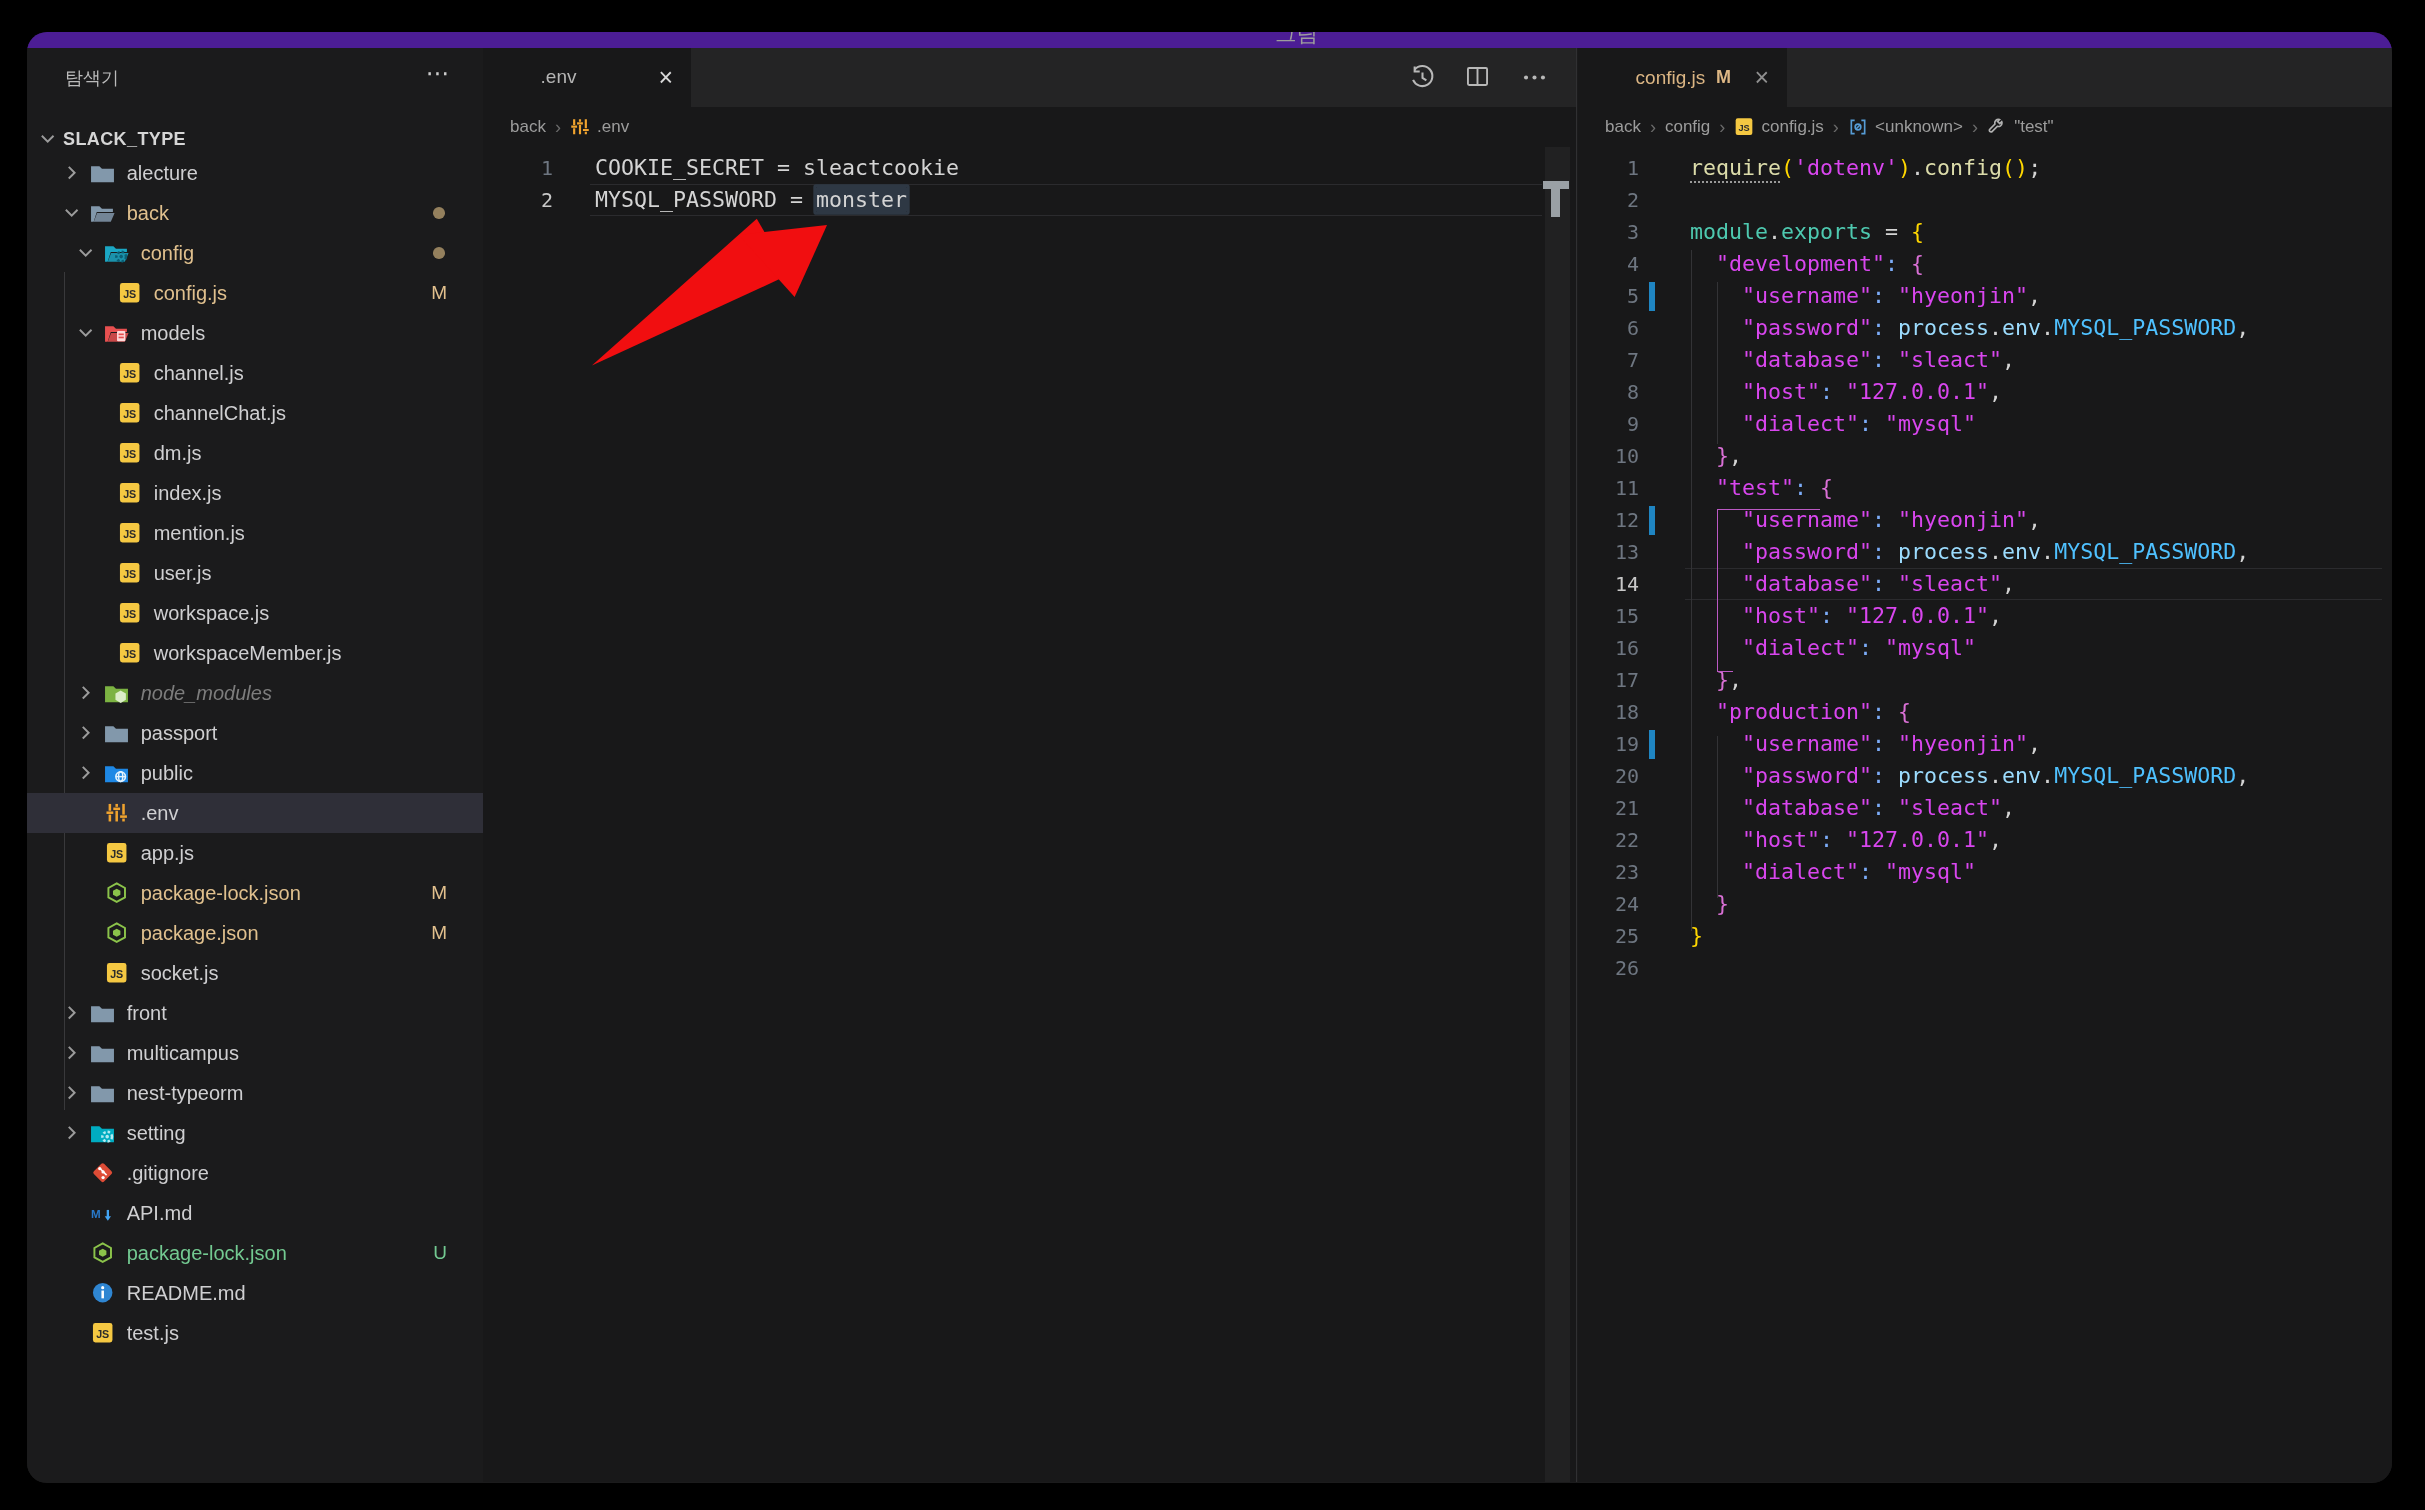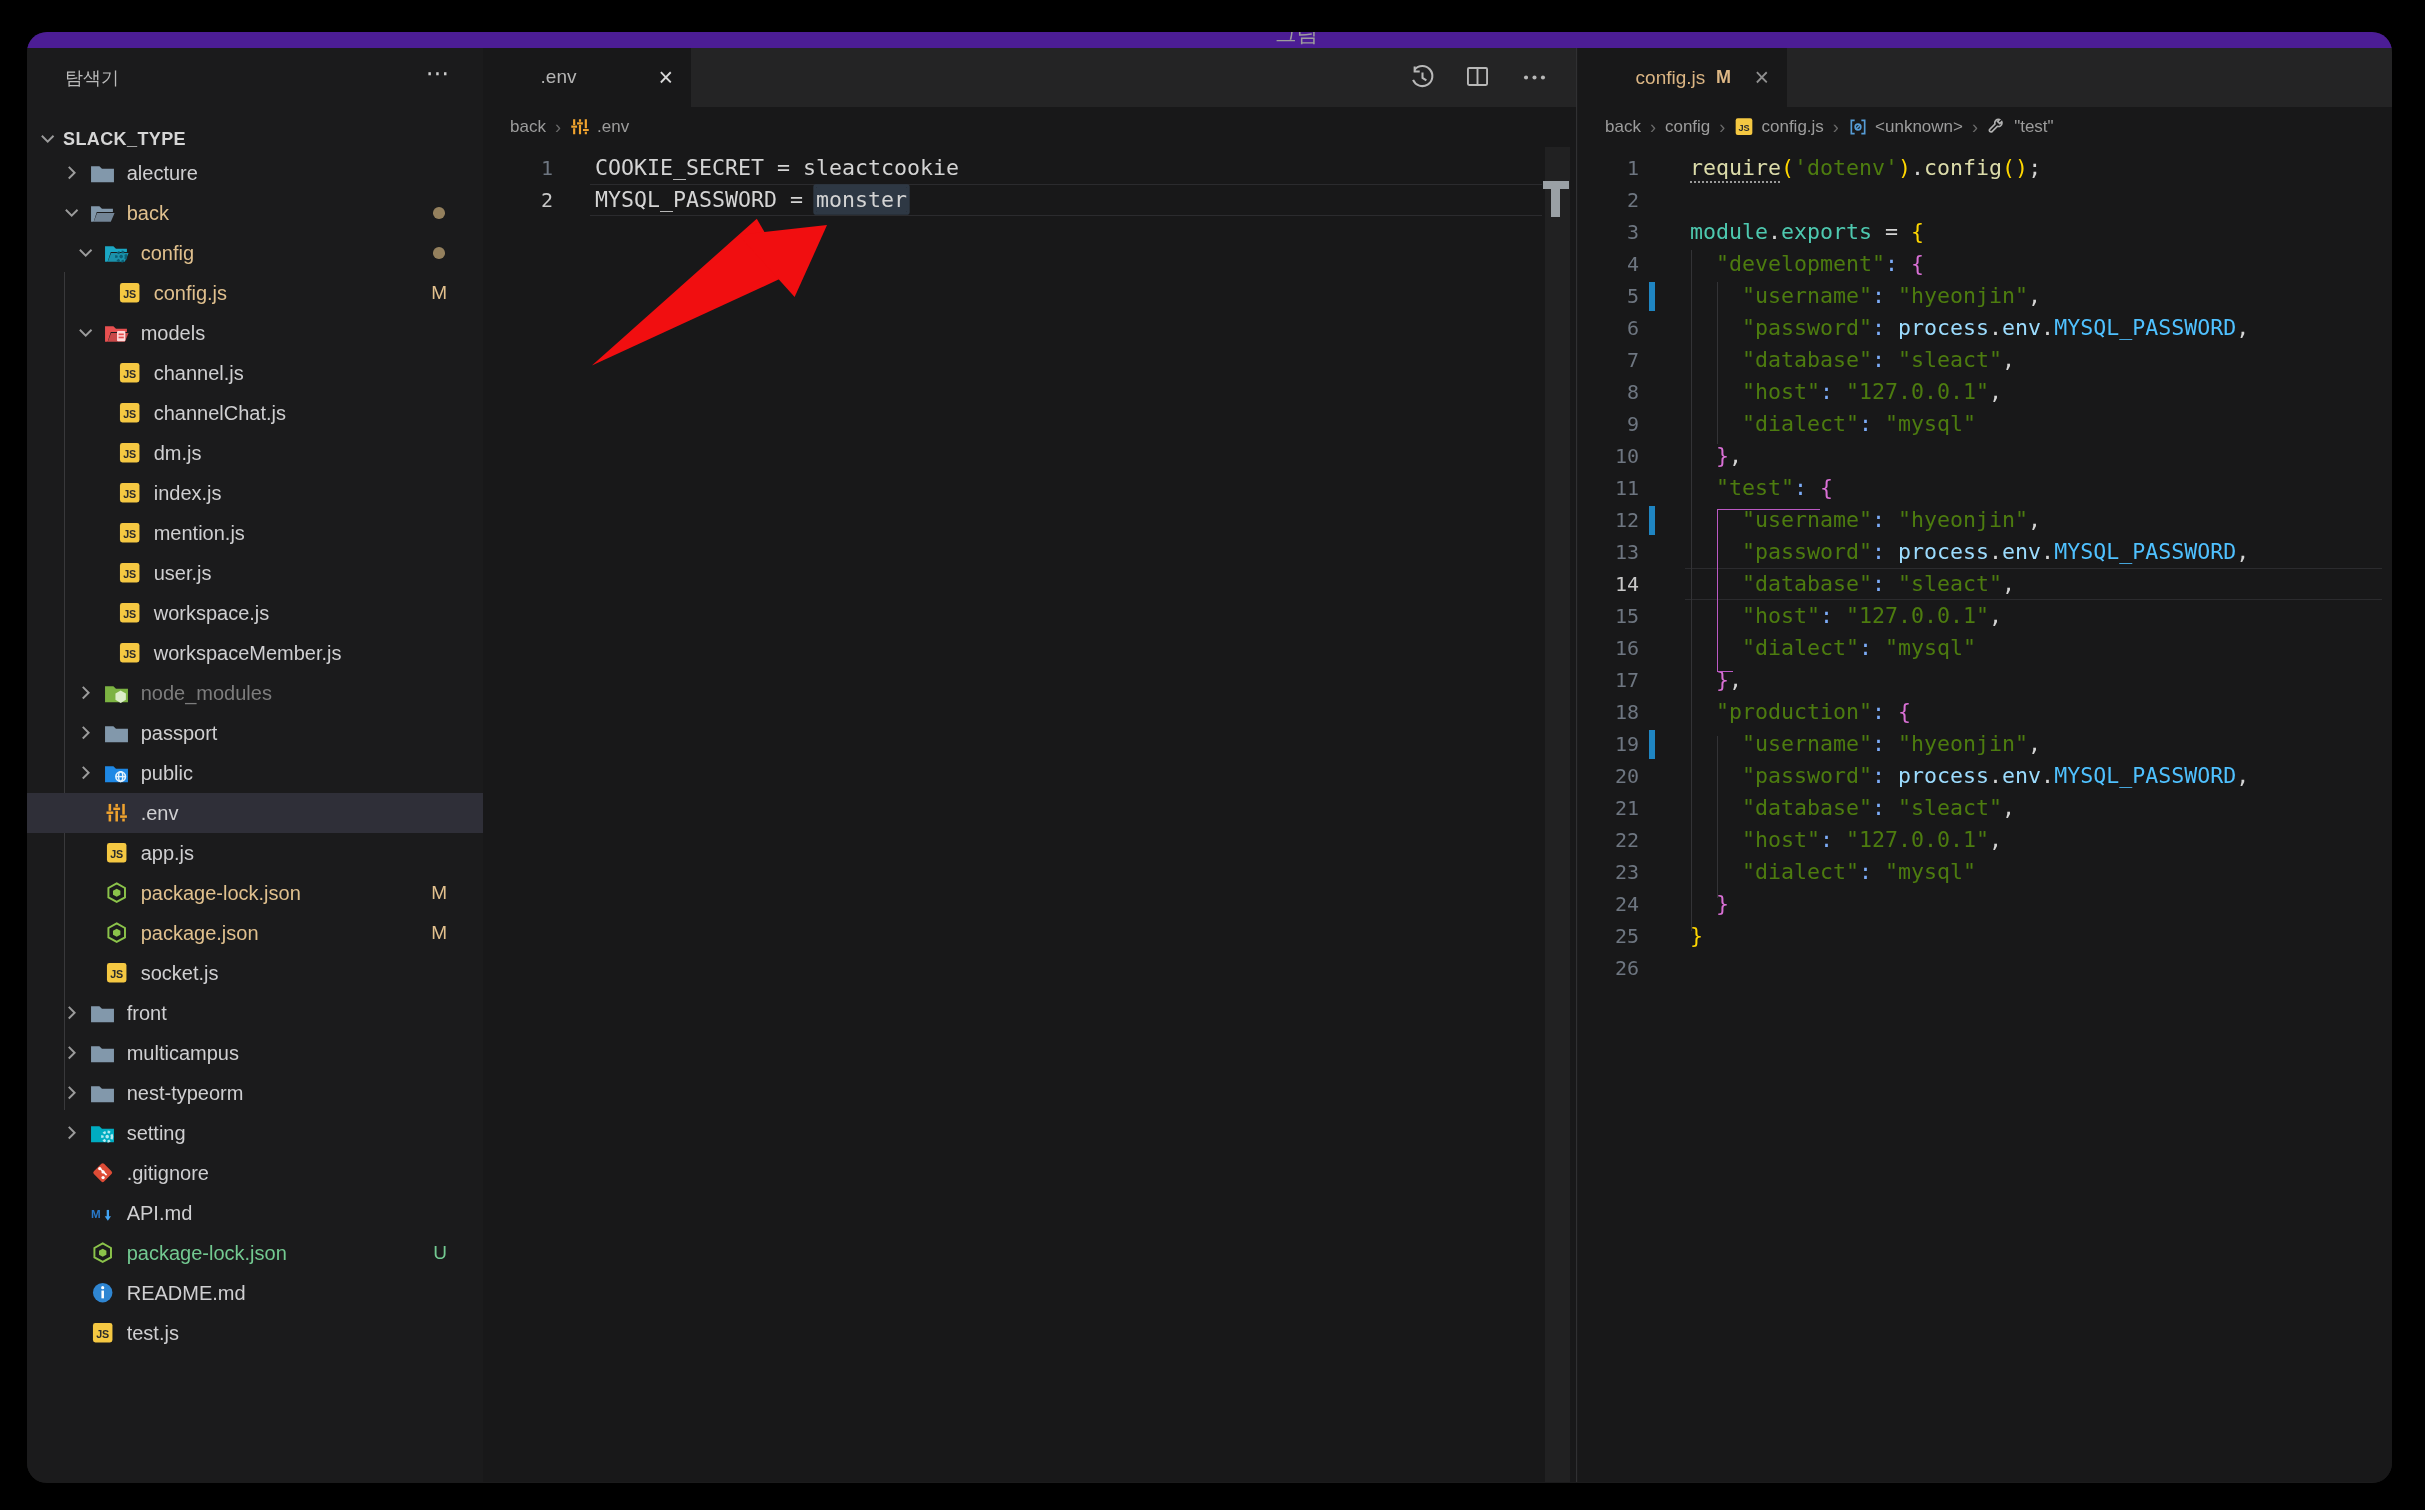--- a/index.html
+++ b/index.html
@@ -20,21 +20,21 @@
   #root-row { position:absolute; left:0; top:62px; width:100%; height:40px; display:flex; align-items:flex-end; }
   #root-chev { width:27px; margin-left:9px; display:flex; align-items:center; }
   #root-label { font-size:18px; font-weight:bold; color:#d6d6d6; letter-spacing:0.4px; }
   #file-tree { position:absolute; left:0; top:105px; width:100%; }
   #tree-guide { position:absolute; left:37px; top:224px; width:0.9px; height:838px; background:#39393b; }
   .tree-row { position:relative; width:100%; height:40px; display:flex; align-items:center; color:#cfcfd1; font-size:20px; cursor:pointer; }
   .tree-row.selected { background:#2f2f38; }
   .tr-chev { width:30px; height:25px; flex:0 0 30px; display:flex; align-items:center; }
   .tr-icon { width:25px; height:25px; flex:0 0 25px; margin-right:11.7px; display:flex; align-items:center; justify-content:center; }
   .tr-label.mod { color:#e0c08e; }
-  .tr-label.dim { color:#7d7d7d; }
+  .tr-label.dim { color:#7d7d7d;font-style:italic; }
   .tr-label.new { color:#73c991; }
   .tr-badge { position:absolute; right:36px; font-size:19px; color:#e2c08d; }
   .tr-badge.new { color:#73c991; }
   .tr-dot { position:absolute; right:38px; width:11.7px; height:11.7px; border-radius:50%; background:#94805d; }
 
   
   .group { position:absolute; top:16px; height:1434px; background:#181819; }
   #group-env { left:456px; width:1094px; border-right:0.9px solid #303032; }
   #group-cfg { left:1551px; width:815px; }
   .tabbar { position:absolute; left:0; top:0; width:100%; height:59px; background:#242425; display:flex; }
@@ -59,21 +59,21 @@
   .ln { position:absolute; left:0; top:0; text-align:right; color:#6e7681; font-size:20px; }
   #env-code .ln { width:70px; }
   #cfg-code .ln { width:61px; }
   .cl.cur .ln { color:#c8c8c8; }
   .ct { position:absolute; left:112px; top:0; margin:0; font:inherit; white-space:pre; color:#d4d4d4; }
   #env-code .cur::before { content:""; position:absolute; left:107px; right:34px; top:0; bottom:0; border-top:0.9px solid #2b2b2e; border-bottom:0.9px solid #2b2b2e; }
   #cfg-code .cur::before { content:""; position:absolute; left:107px; right:10.8px; top:0; bottom:0; border-top:0.9px solid #2b2b2e; border-bottom:0.9px solid #2b2b2e; }
   .mbar { position:absolute; left:71px; top:1.8px; width:6.3px; height:29px; background:#1f85c2; }
 
   
-  .w { color:#d4d4d4; } .s { color:#4d7c0f; } .f { color:#dcdcaa; }
+  .w { color:#d4d4d4; } .s { color:#d946ef; } .f { color:#dcdcaa; }
   .t { color:#4ec9b0; } .b { color:#9cdcfe; } .c { color:#4fc1ff; }
   .y { color:#ffd700; } .m { color:#da70d6; } .o { color:#7cacf8; }
   .u { text-decoration: underline dotted #9a9a9a 1.8px; text-underline-offset:6.3px; }
   .sel { background:#2e3844; box-shadow:0 0 0 2.7px #2e3844; border-radius:0.9px; }
 
   
   .iguide { position:absolute; width:0.9px; background:#333336; }
   .aguide { position:absolute; background:#bb59c4; }
 
   

